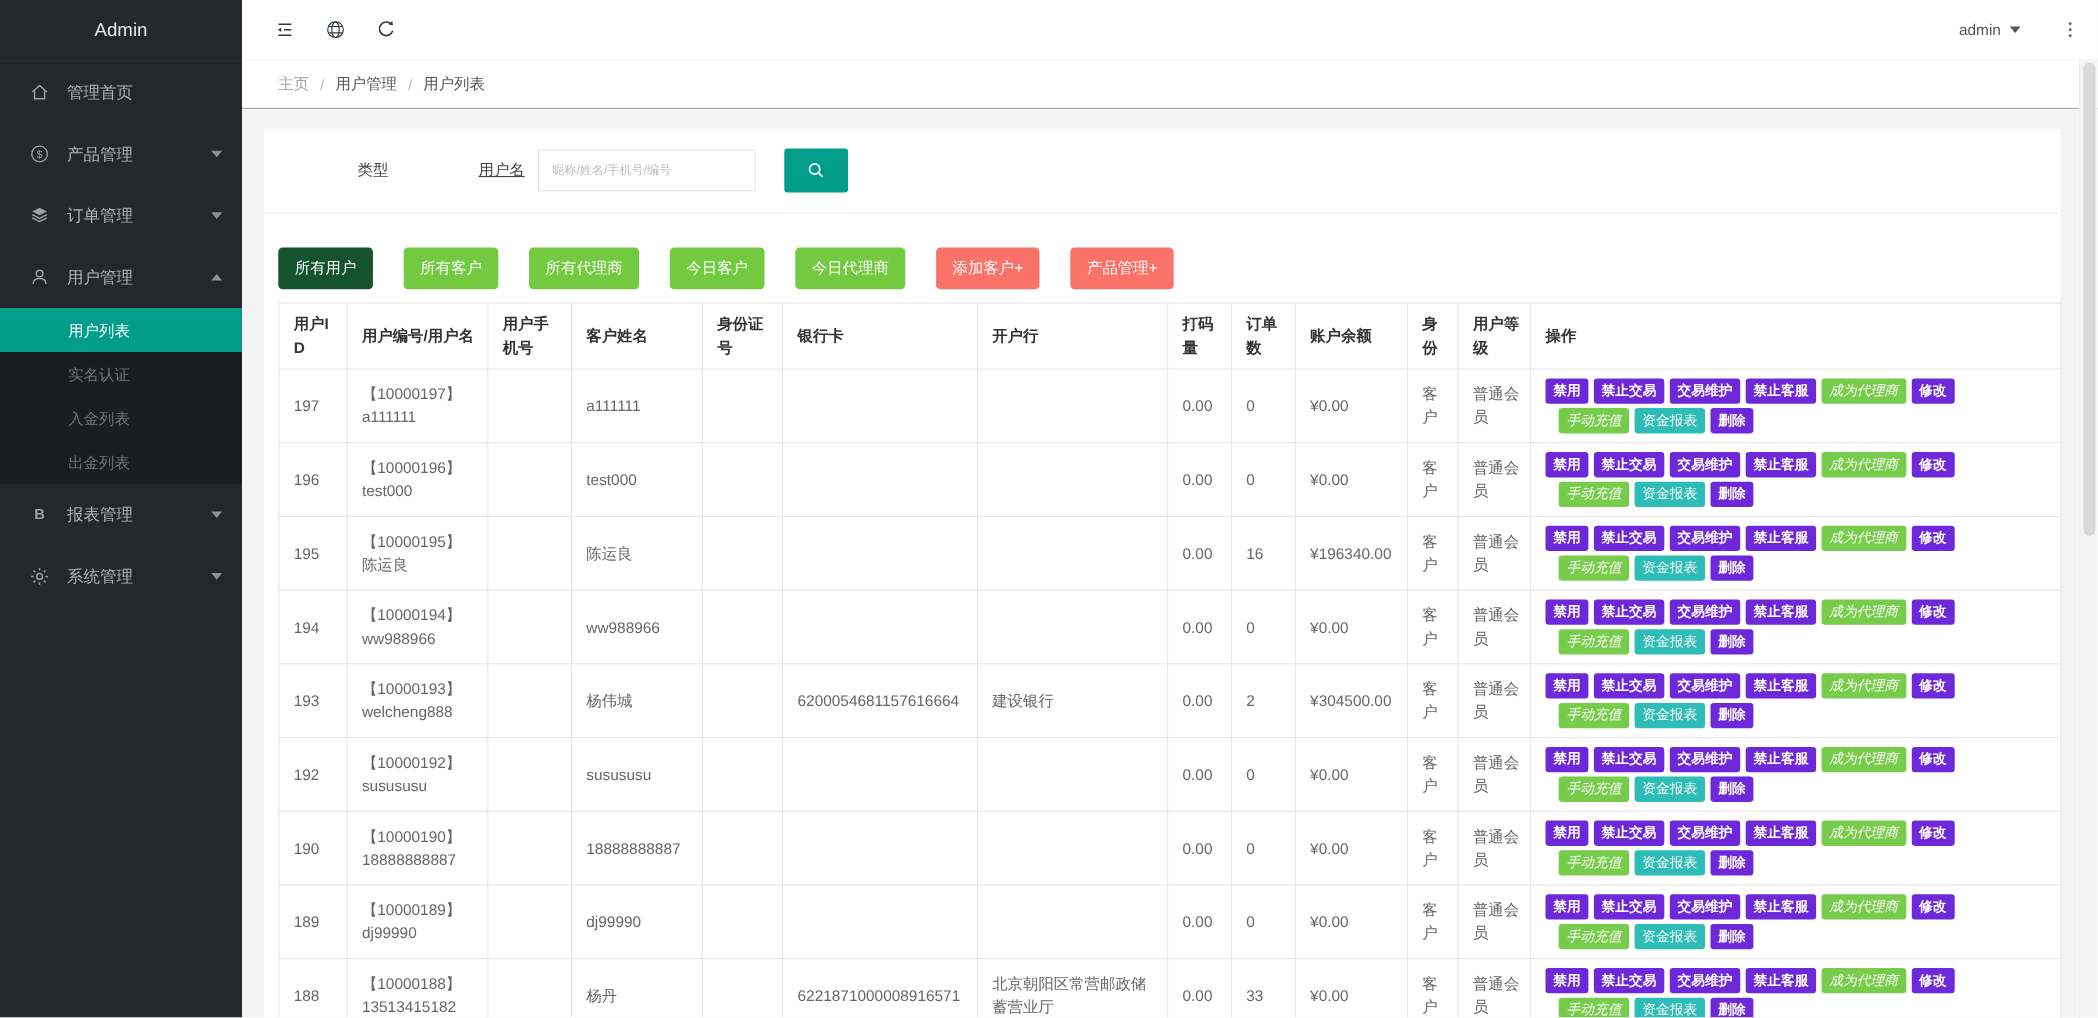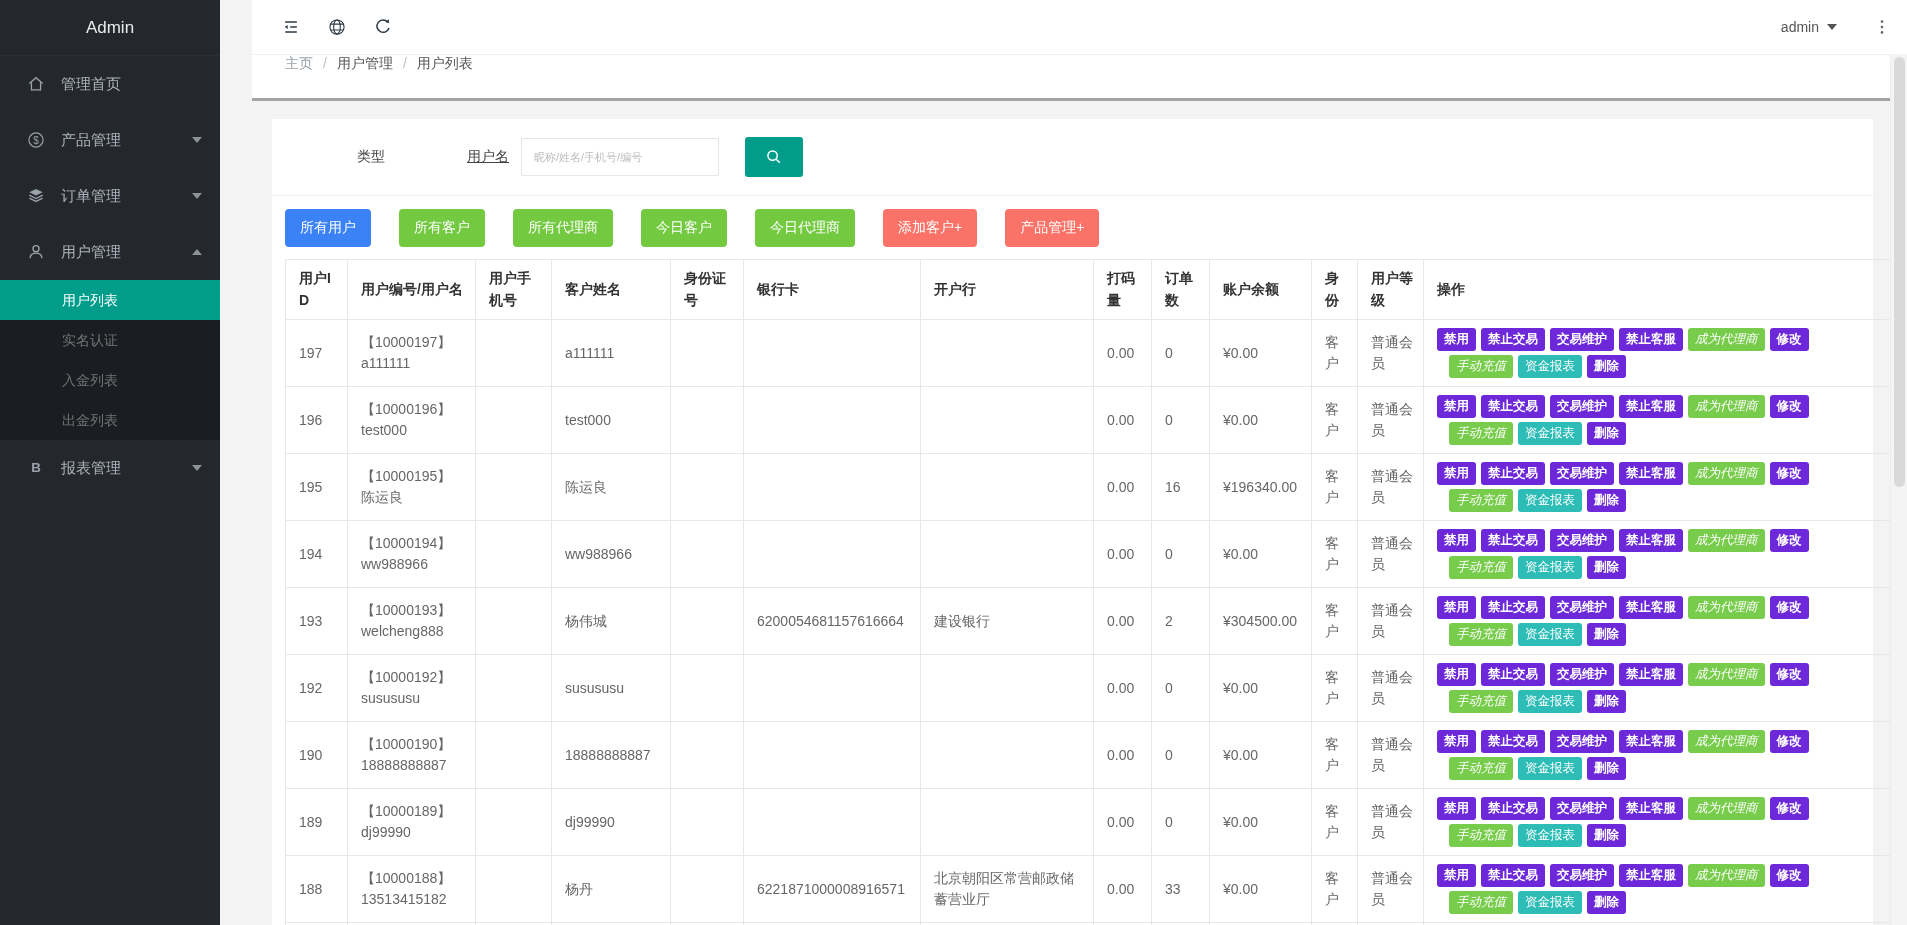--- a/index.html
+++ b/index.html
@@ -1,17 +1,17 @@
 <!DOCTYPE html>
 <html><head>
 <meta charset="utf-8">
 <style>
   html,body{margin:0;padding:0;overflow:hidden;}
   body{width:1907px;height:925px;background:#f3f3f4;font-family:"Liberation Sans",sans-serif;position:relative;}
-  .app{display:flex;width:100%;height:100%;gap:32px;}
+  .app{display:flex;width:100%;height:100%;}
 
   
   .sidebar{flex:0 0 220px;width:220px;background:#24272b;height:100%;}
   .sidebar-title{height:55px;line-height:55px;text-align:center;color:#e8eaec;font-size:17px;border-bottom:1px solid rgba(255,255,255,0.04);}
   .menu-item{height:56px;display:flex;align-items:center;padding:0 18px 0 26px;color:#abb3bb;font-size:15px;cursor:pointer;}
   .mi-icon{width:22px;height:20px;margin-right:13px;display:flex;align-items:center;color:#9aa2aa;}
   .mi-label{flex:1;}
   .caret{width:0;height:0;border-left:5px solid transparent;border-right:5px solid transparent;}
   .caret.down{border-top:6px solid #8a9299;}
   .caret.up{border-bottom:6px solid #8a9299;}
@@ -21,21 +21,21 @@
 
   
   .main{flex:1;display:flex;flex-direction:column;height:100%;min-width:0;}
   .topbar{height:54px;background:#fff;border-bottom:1px solid #eef0f1;display:flex;align-items:center;padding:0 10px 0 16px;flex:0 0 54px;}
   .tb-icon{width:46px;height:54px;display:flex;align-items:center;justify-content:center;color:#2f3a45;cursor:pointer;}
   .topbar-right{margin-left:auto;display:flex;align-items:center;}
   .user-menu{display:flex;align-items:center;color:#555;font-size:14px;cursor:pointer;margin-right:30px;}
   .user-menu .caret.down{border-top-color:#555;margin-left:8px;}
   .kebab{width:30px;height:54px;display:flex;align-items:center;justify-content:center;color:#666;cursor:pointer;}
 
-  .breadcrumb-bar{height:43px;background:#fff;border-bottom:3px solid #a3a3a3;display:flex;padding-left:33px;font-size:14px;flex:0 0 43px;}
+  .breadcrumb-bar{height:43px;background:#fff;border-bottom:1px solid #a3a3a3;display:flex;align-items:center;padding-left:33px;font-size:14px;flex:0 0 43px;}
   .crumb{color:#555;cursor:pointer;}
   .crumb.first{color:#99a1a7;}
   .crumb-sep{margin:0 10px;color:#b9c0c6;}
 
   .content{flex:1;padding:18px 34px 0 20px;overflow:hidden;}
   .card{background:#fff;min-height:820px;}
 
   
   .filter-row{display:flex;align-items:center;padding:18px 0;}
   .f-label{color:#444;font-size:14px;}
@@ -45,21 +45,21 @@
   .select .sel-text{color:#999;font-size:14px;}
   .select .caret.down{position:absolute;right:13px;top:16px;border-top-color:#9aa0a6;}
   .text-input{width:172px;height:36px;border:1px solid #e5e6e7;margin-left:12px;padding:0 12px;font-size:11px;color:#555;font-family:"Liberation Sans",sans-serif;}
   .text-input::placeholder{color:#bcbcbc;}
   .search-btn{width:58px;height:40px;margin-left:26px;background:#009d8b;border:none;border-radius:3px;cursor:pointer;display:flex;align-items:center;justify-content:center;color:#fff;}
   .divider{border-top:1px solid #f0f0f0;}
 
   
   .toolbar{padding:13px 0 12px 13px;}
   .btn-top{border:none;border-radius:4px;color:#fff;font-size:14px;padding:10px 15px;margin-right:28px;cursor:pointer;font-family:"Liberation Sans",sans-serif;}
-  .btn-top.turquoise{background:#3b82f6;}
+  .btn-top.turquoise{background:#14532d;margin-top:18px;}
   .btn-top.green{background:#73ca41;}
   .btn-top.salmon{background:#fa7268;}
 
   
   .table-wrap{padding:0 13px;}
   table{width:100%;border-collapse:collapse;table-layout:fixed;}
   th,td{border:1px solid #e7e7e7;word-break:break-all;}
   th{color:#333;font-size:14px;font-weight:bold;text-align:left;padding:8px 8px 8px 13px;height:42px;line-height:1.55;}
   td{color:#666;font-size:14px;padding:6px 8px 6px 13px;height:52px;vertical-align:middle;line-height:1.55;}
   .cell-sub{color:#666;}
@@ -128,20 +128,30 @@
           <div class="submenu-item">入金列表</div>
           <div class="submenu-item">出金列表</div>
         </div>
         <div class="menu-item">
           <span class="mi-icon">
             <svg viewBox="0 0 24 24" width="20" height="20">
               <text x="12" y="17" text-anchor="middle" font-size="16" font-weight="bold" fill="currentColor" font-family="sans-serif">B</text>
             </svg>
           </span>
           <span class="mi-label">报表管理</span>
+          <span class="caret down"></span>
+        </div>
+        <div class="menu-item">
+          <span class="mi-icon">
+            <svg viewBox="0 0 24 24" width="20" height="20" fill="none" stroke="currentColor" stroke-width="1.6">
+              <circle cx="12" cy="12" r="3.2"></circle>
+              <path d="M12 2.8v2.7M12 18.5v2.7M2.8 12h2.7M18.5 12h2.7M5.5 5.5l1.9 1.9M16.6 16.6l1.9 1.9M18.5 5.5l-1.9 1.9M7.4 16.6l-1.9 1.9"></path>
+            </svg>
+          </span>
+          <span class="mi-label">系统管理</span>
           <span class="caret down"></span>
         </div>
       </nav>
   </aside>
 
   <div class="main">
 
     <header class="topbar">
       <span class="tb-icon" id="tb-icon-0">
           <svg viewBox="0 0 24 24" width="20" height="20" fill="none" stroke="currentColor" stroke-width="1.8">

